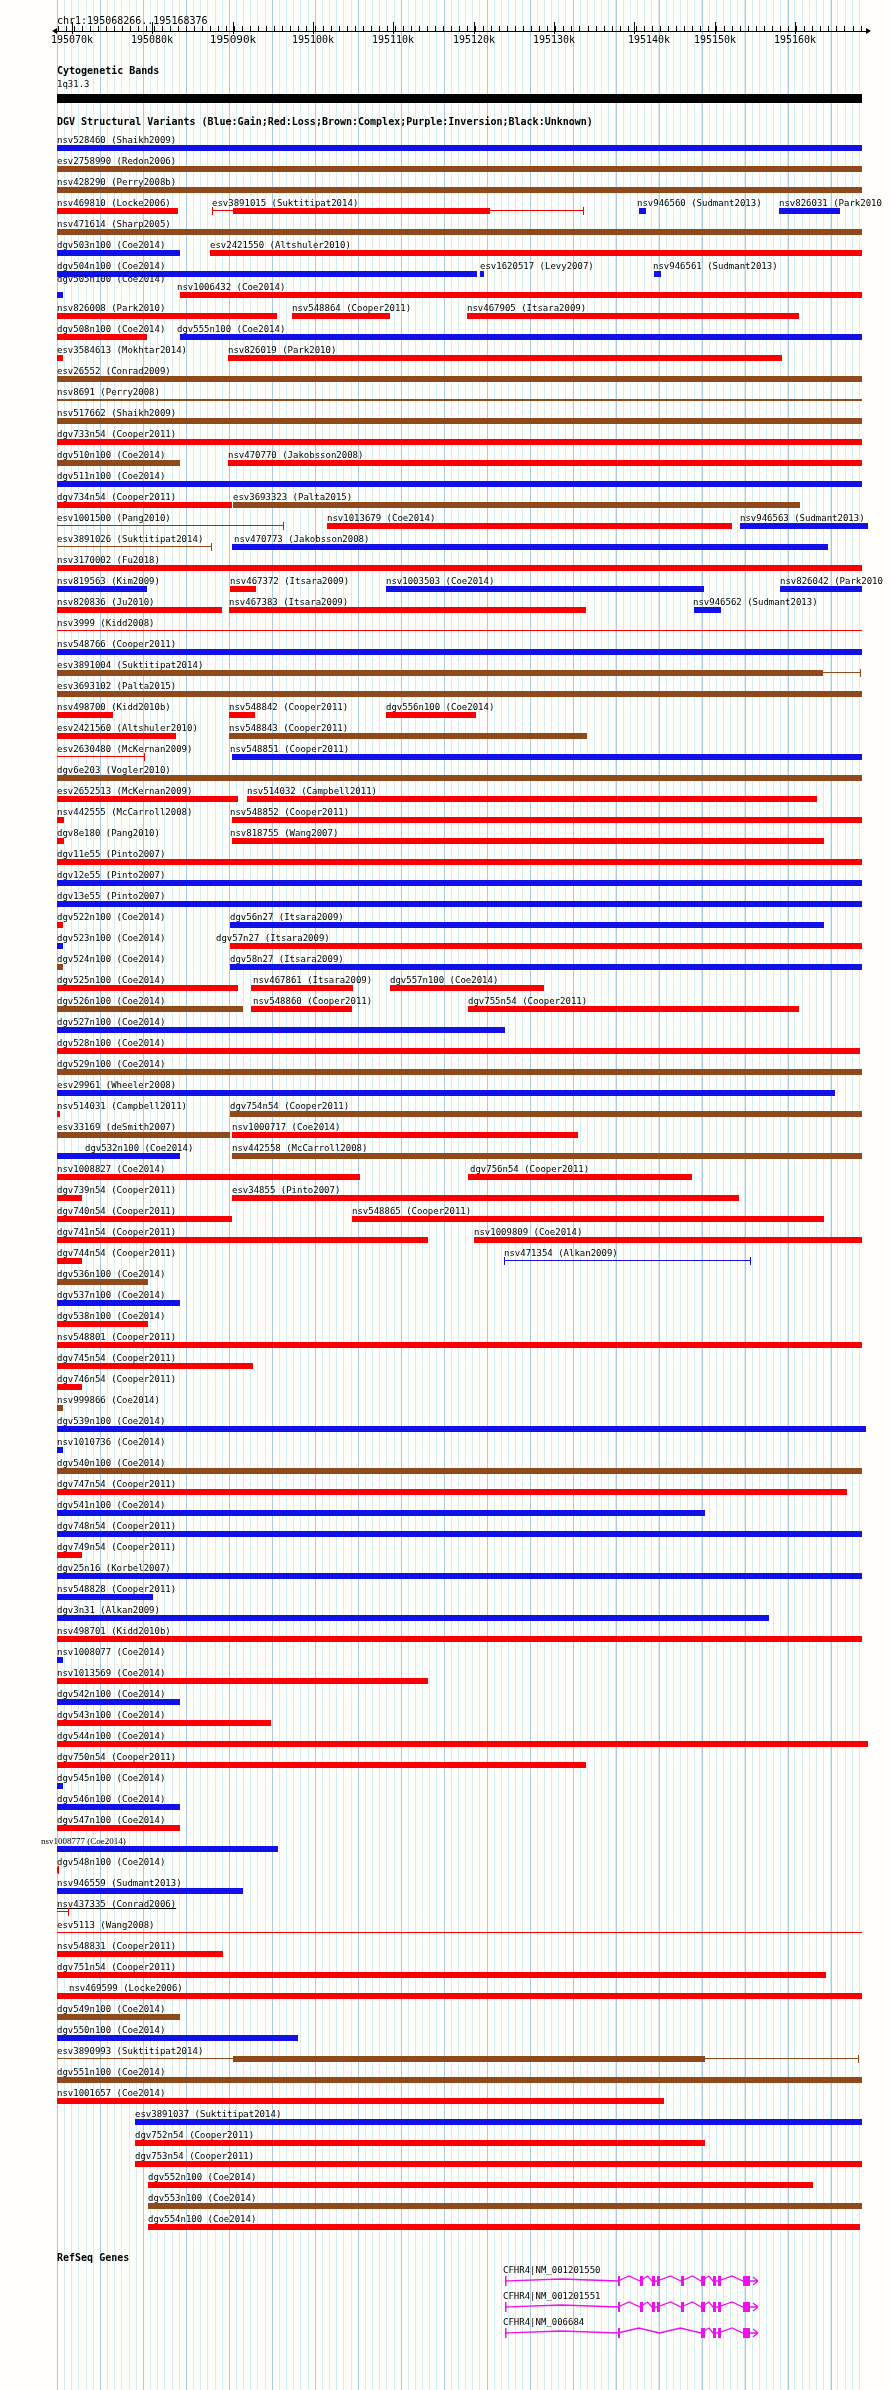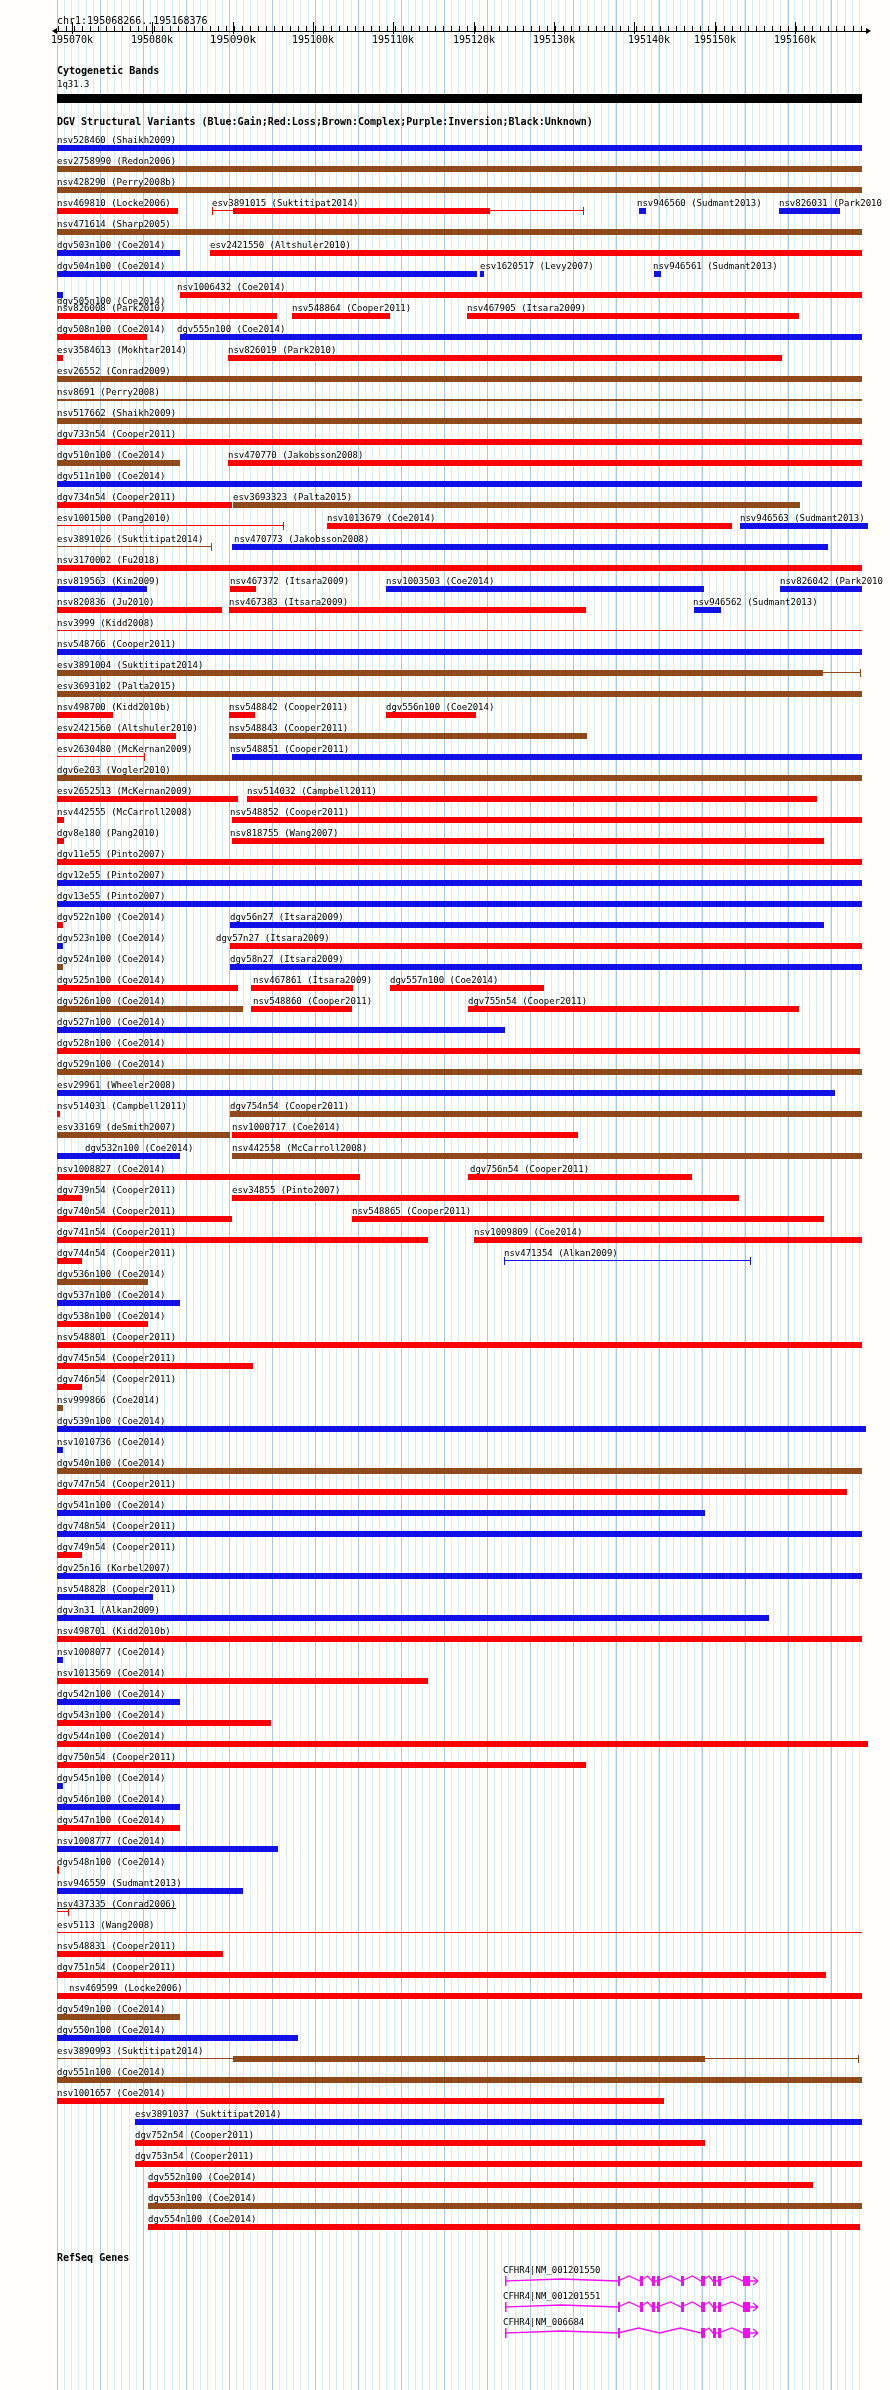--- a/index.html
+++ b/index.html
@@ -179,21 +179,21 @@
       <div class="txt" style="left: 57px; top: 240px; position: absolute;">dgv503n100 (Coe2014)</div>
       <div class="bar" style="left: 57px; top: 250px; width: 123px; height: 6px; background: rgb(18, 18, 232); position: absolute;"></div>
       <div class="txt" style="left: 210px; top: 240px; position: absolute;">esv2421550 (Altshuler2010)</div>
       <div class="bar" style="left: 210px; top: 250px; width: 652px; height: 6px; background: rgb(250, 0, 0); position: absolute;"></div>
       <div class="txt" style="left: 57px; top: 261px; position: absolute;">dgv504n100 (Coe2014)</div>
       <div class="bar" style="left: 57px; top: 271px; width: 420px; height: 6px; background: rgb(18, 18, 232); position: absolute;"></div>
       <div class="txt" style="left: 480px; top: 261px; position: absolute;">esv1620517 (Levy2007)</div>
       <div class="bar" style="left: 480px; top: 271px; width: 4px; height: 6px; background: rgb(18, 18, 232); position: absolute;"></div>
       <div class="txt" style="left: 653px; top: 261px; position: absolute;">nsv946561 (Sudmant2013)</div>
       <div class="bar" style="left: 654px; top: 271px; width: 7px; height: 6px; background: rgb(18, 18, 232); position: absolute;"></div>
-      <div class="txt" style="left: 57px; top: 296px; position: absolute; text-align: right;">dgv505n100 (Coe2014)</div>
+      <div class="txt" style="left: 57px; top: 274px; position: absolute; text-align: right;">dgv505n100 (Coe2014)</div>
       <div class="bar" style="left: 57px; top: 292px; width: 6px; height: 6px; background: rgb(18, 18, 232); position: absolute;"></div>
       <div class="txt" style="left: 177px; top: 282px; position: absolute;">nsv1006432 (Coe2014)</div>
       <div class="bar" style="left: 180px; top: 292px; width: 682px; height: 6px; background: rgb(250, 0, 0); position: absolute;"></div>
       <div class="txt" style="left: 57px; top: 303px; position: absolute;">nsv826008 (Park2010)</div>
       <div class="bar" style="left: 57px; top: 313px; width: 220px; height: 6px; background: rgb(250, 0, 0); position: absolute;"></div>
       <div class="txt" style="left: 292px; top: 303px; position: absolute;">nsv548864 (Cooper2011)</div>
       <div class="bar" style="left: 292px; top: 313px; width: 98px; height: 6px; background: rgb(250, 0, 0); position: absolute;"></div>
       <div class="txt" style="left: 467px; top: 303px; position: absolute;">nsv467905 (Itsara2009)</div>
       <div class="bar" style="left: 467px; top: 313px; width: 332px; height: 6px; background: rgb(250, 0, 0); position: absolute;"></div>
       <div class="txt" style="left: 57px; top: 324px; position: absolute;">dgv508n100 (Coe2014)</div>
@@ -408,21 +408,21 @@
       <div class="txt" style="left: 57px; top: 1731px; position: absolute;">dgv544n100 (Coe2014)</div>
       <div class="bar" style="left: 57px; top: 1741px; width: 811px; height: 6px; background: rgb(250, 0, 0); position: absolute;"></div>
       <div class="txt" style="left: 57px; top: 1752px; position: absolute;">dgv750n54 (Cooper2011)</div>
       <div class="bar" style="left: 57px; top: 1762px; width: 529px; height: 6px; background: rgb(250, 0, 0); position: absolute;"></div>
       <div class="txt" style="left: 57px; top: 1773px; position: absolute;">dgv545n100 (Coe2014)</div>
       <div class="bar" style="left: 57px; top: 1783px; width: 6px; height: 6px; background: rgb(18, 18, 232); position: absolute;"></div>
       <div class="txt" style="left: 57px; top: 1794px; position: absolute;">dgv546n100 (Coe2014)</div>
       <div class="bar" style="left: 57px; top: 1804px; width: 123px; height: 6px; background: rgb(18, 18, 232); position: absolute;"></div>
       <div class="txt" style="left: 57px; top: 1815px; position: absolute;">dgv547n100 (Coe2014)</div>
       <div class="bar" style="left: 57px; top: 1825px; width: 123px; height: 6px; background: rgb(250, 0, 0); position: absolute;"></div>
-      <div class="txt" style="left: 57px; top: 1836px; position: absolute;">nsv1008777 (Coe2014)</div>
+      <div class="txt" style="left: 41px; top: 1836px; position: absolute; font-family: Liberation Serif, serif;">nsv1008777 (Coe2014)</div>
       <div class="bar" style="left: 57px; top: 1846px; width: 221px; height: 6px; background: rgb(18, 18, 232); position: absolute;"></div>
       <div class="txt" style="left: 57px; top: 1857px; position: absolute;">dgv548n100 (Coe2014)</div>
       <div class="bar" style="left: 57px; top: 1867px; width: 2px; height: 6px; background: rgb(250, 0, 0); position: absolute;"></div>
       <div class="bar" style="left: 58px; top: 1866px; width: 1px; height: 8px; background: rgb(250, 0, 0); position: absolute;"></div>
       <div class="txt" style="left: 57px; top: 1878px; position: absolute;">nsv946559 (Sudmant2013)</div>
       <div class="bar" style="left: 57px; top: 1888px; width: 186px; height: 6px; background: rgb(18, 18, 232); position: absolute;"></div>
       <div class="txt" style="left: 57px; top: 1899px; position: absolute; text-decoration: underline;">nsv437335 (Conrad2006)</div>
       <div class="bar" style="left: 57px; top: 1911px; width: 11px; height: 1px; background: rgb(250, 0, 0); position: absolute;"></div>
       <div class="bar" style="left: 68px; top: 1908px; width: 1px; height: 8px; background: rgb(250, 0, 0); position: absolute;"></div>
       <div class="txt" style="left: 57px; top: 1920px; position: absolute;">esv5113 (Wang2008)</div>

